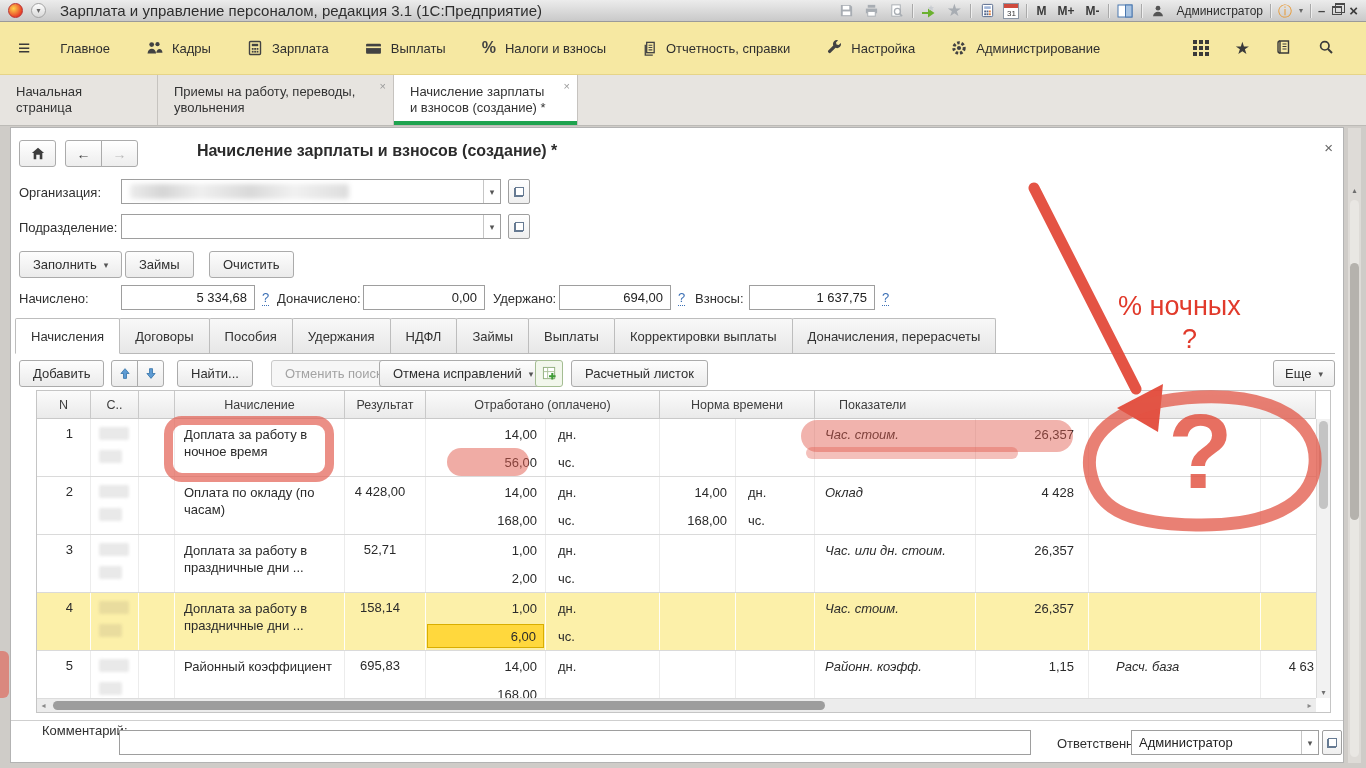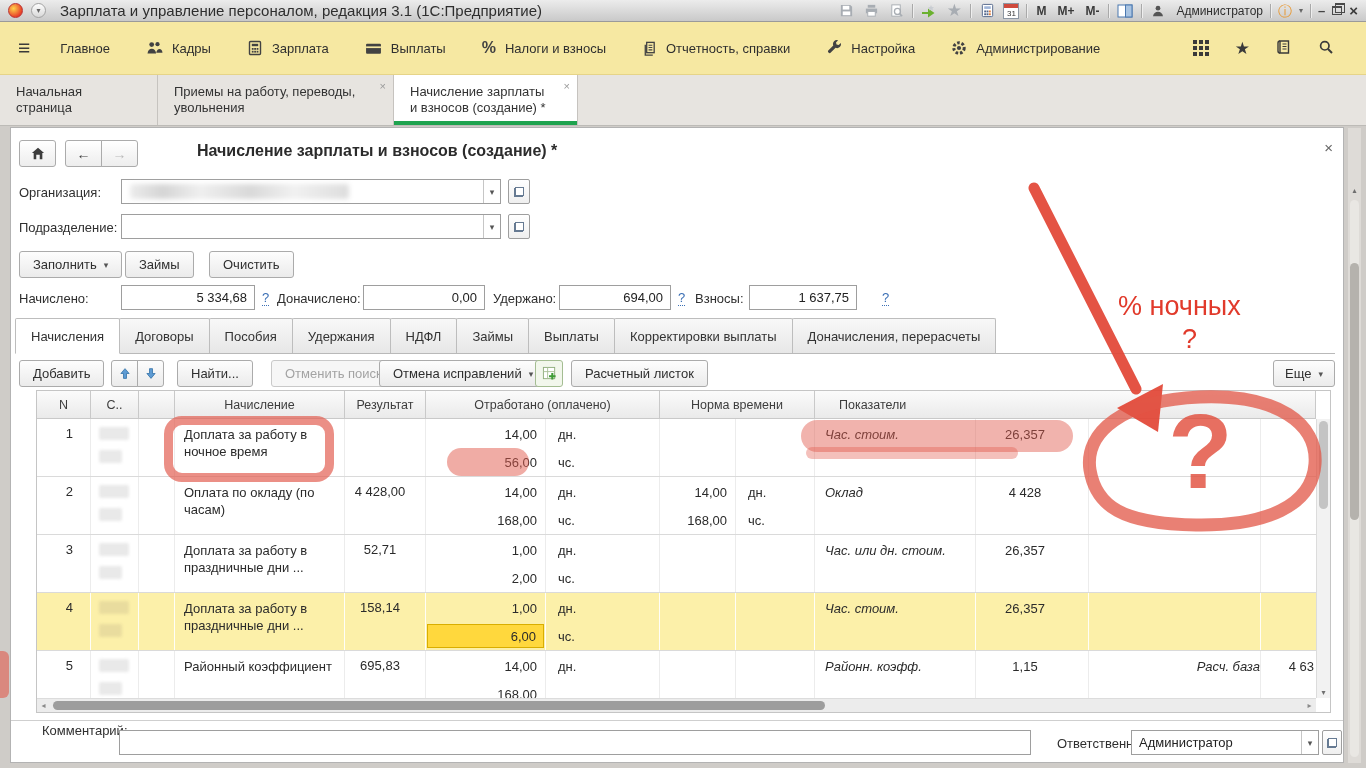--- a/index.html
+++ b/index.html
@@ -120,22 +120,22 @@
   .c { position:relative; border-right:1px solid #ececec; font-size:13px; color:#2b2b2b; }
   .trow.selected .c { border-right-color:rgba(255,255,255,.9); }
   .cn { text-align:right; padding:7px 17px 0 0; }
   .cnaim { padding:7px 6px 0 9px; line-height:17px; }
   .cres { text-align:center; padding:7px 10px 0 0; }
   .v { position:absolute; right:8px; }
   .u { position:absolute; left:12px; }
   .l1 { top:8px; } .l2 { top:36px; }
   .cin, .cin2 { font-style:italic; }
   .cin { padding:8px 0 0 10px; }
-  .civ { text-align:center; padding:8px 14px 0 0; }
-  .cin2 { padding:8px 0 0 27px;text-align:right; }
+  .civ { text-align:right; padding:8px 14px 0 0; }
+  .cin2 { padding:8px 0 0 27px; }
   .civ2 { text-align:right; padding:8px 2px 0 0; white-space:nowrap; }
   .blur { position:absolute; background:#e9e9e9; filter:blur(1.8px); border-radius:2px; }
   .b1 { left:8px; top:8px; width:30px; height:13px; }
   .b2 { left:8px; top:31px; width:23px; height:13px; }
   .trow.selected .blur { background:#e9dc9e; }
   .active-cell { left:1px !important; right:1px !important; top:31px !important; height:24px;
     background:#ffd83d; border:1px solid #d9ae00; text-align:right; padding:4px 7px 0 0; }
 
   
   .vscroll { position:absolute; right:0; top:28px; bottom:14px; width:14px; background:#f2f2f2; border-left:1px solid #dcdcdc; }
@@ -406,21 +406,21 @@
       <div class="val">0,00</div>
       </div>
 
     <div class="flabel" style="left:482px; top:163px;">Удержано:</div>
     <div class="field" style="left:548px; top:157px; width:112px;">
       <div class="val">694,00</div>
       </div>
     <div class="helpq" style="left:667px; top:162px;">?</div>
 
     <div class="flabel" style="left:684px; top:163px;">Взносы:</div>
-    <div class="field" style="left:738px; top:157px; width:108px;">
+    <div class="field" style="left:738px; top:157px; width:126px;">
       <div class="val">1 637,75</div>
       </div>
     <div class="helpq" style="left:871px; top:162px;">?</div>
 
     <div class="itabs">
       <div class="itab active">
           <span>Начисления</span>
         </div>
       <div class="itab">
           <span>Договоры</span>

